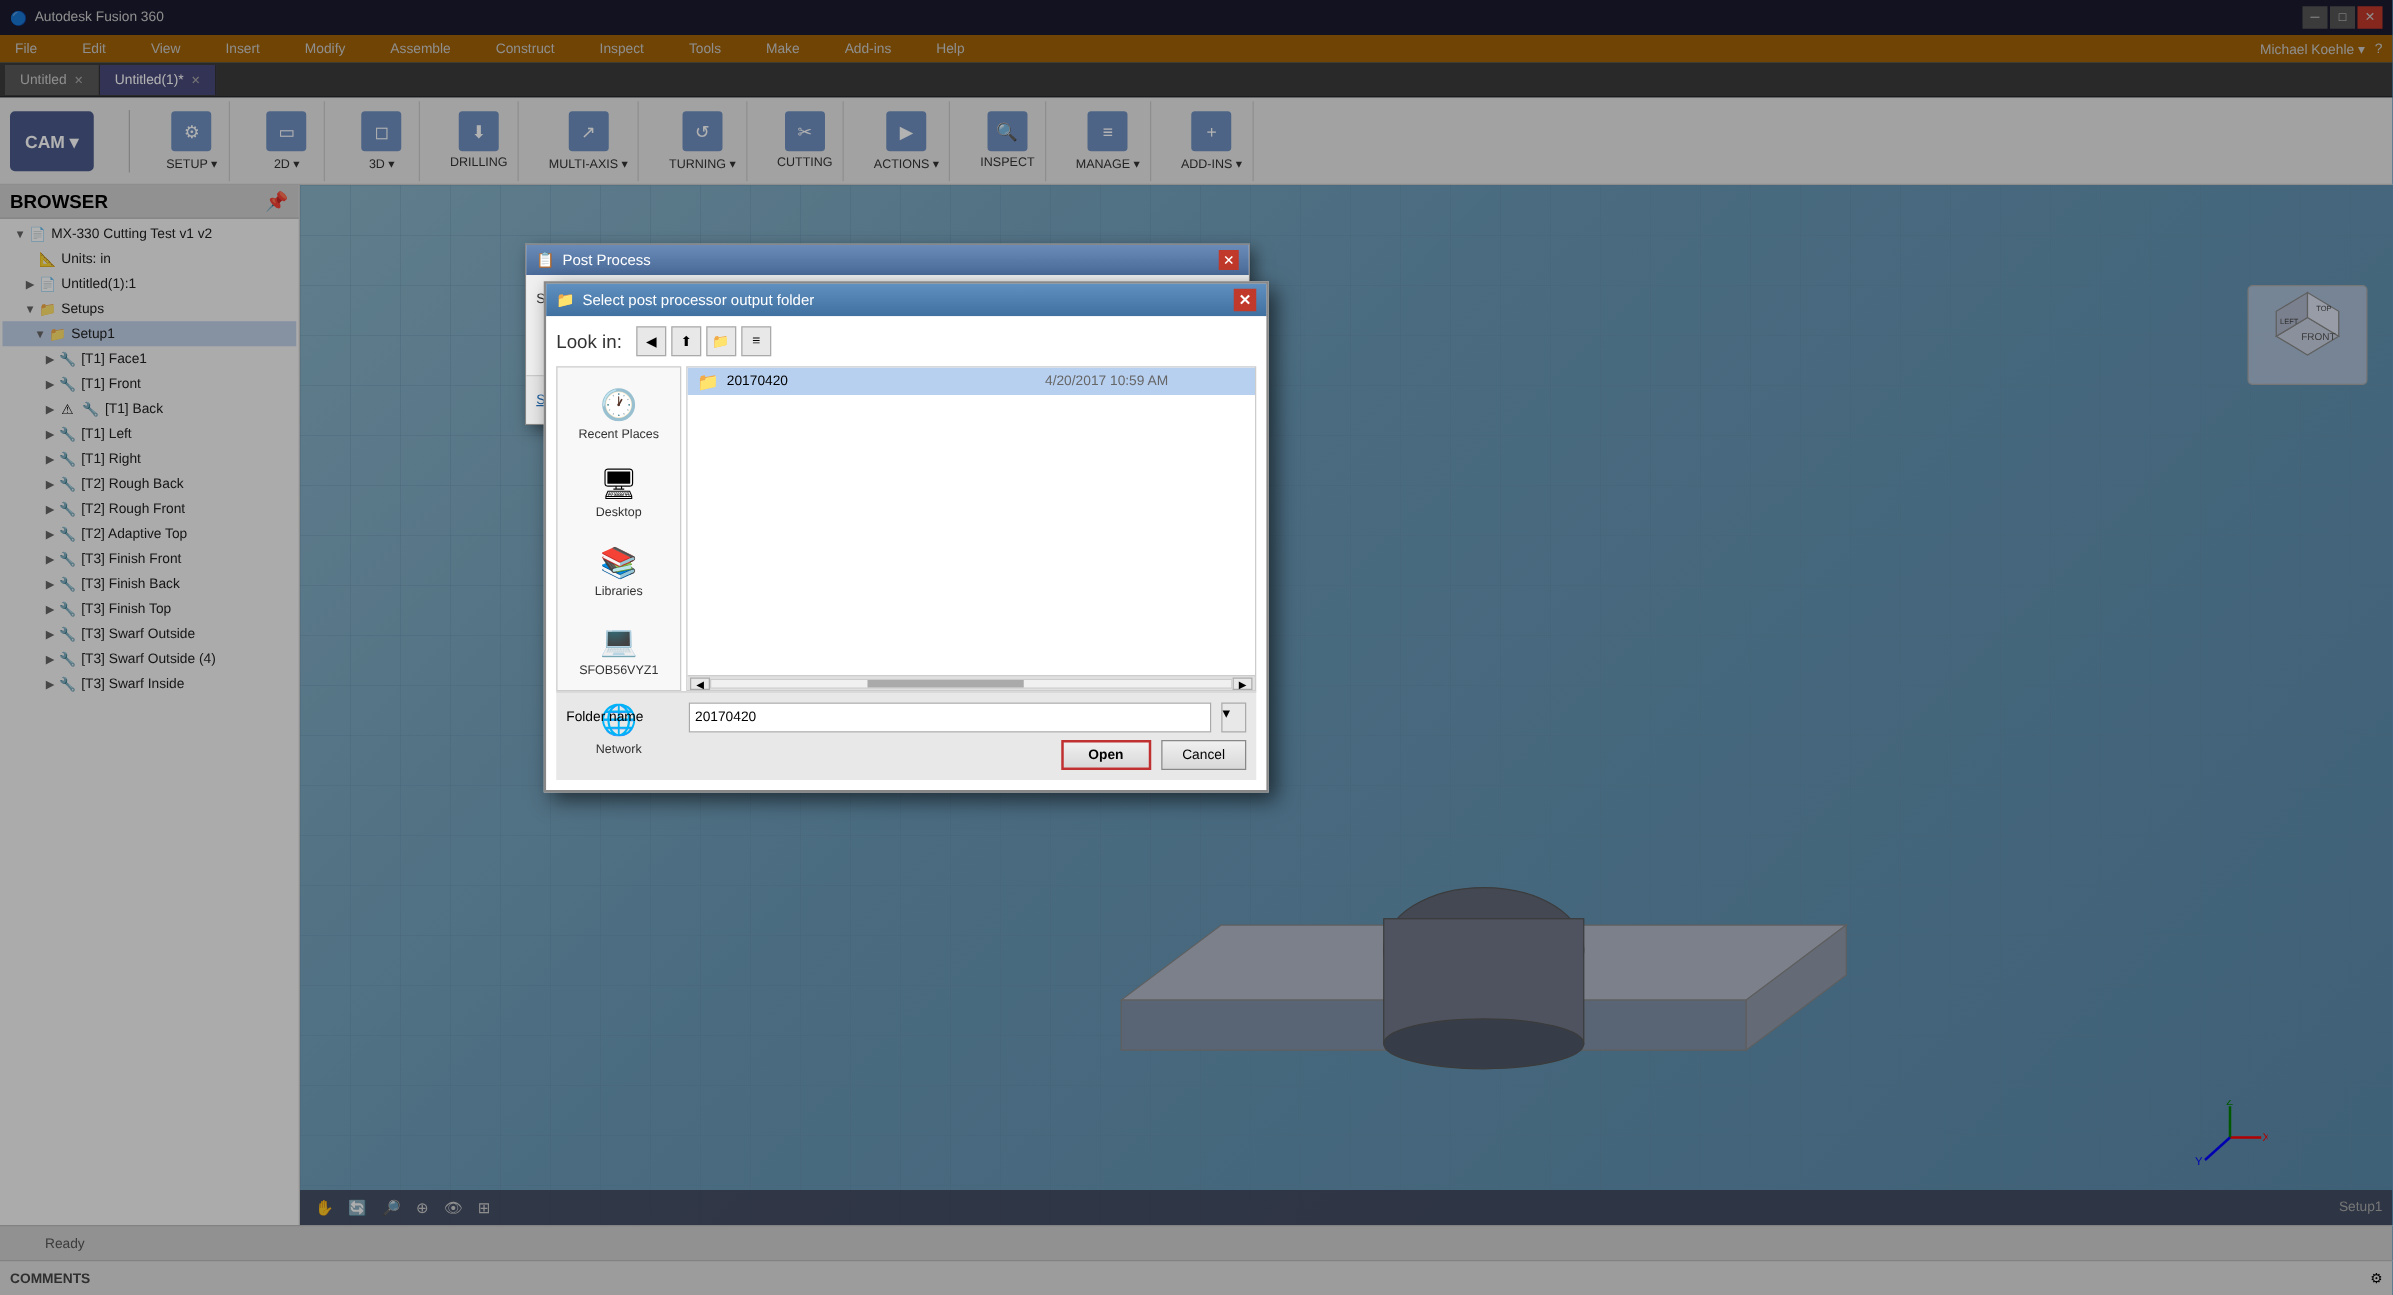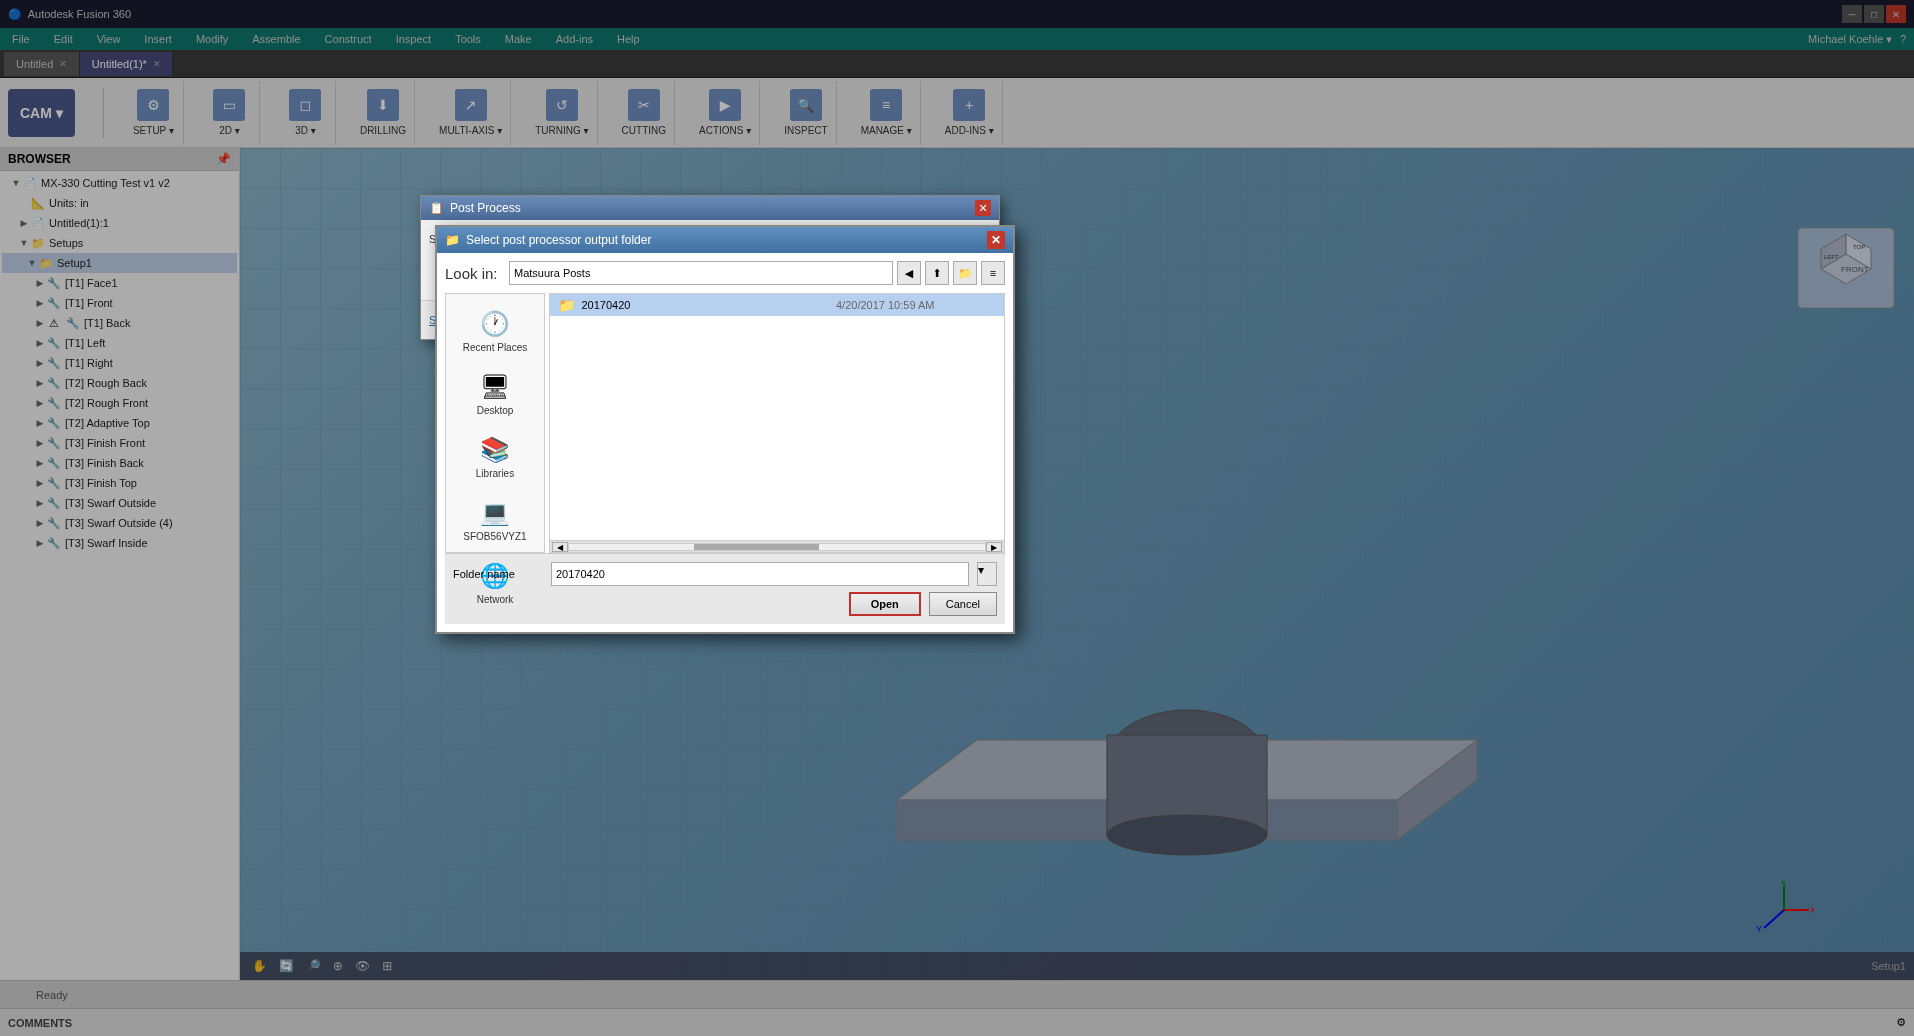--- a/index.html
+++ b/index.html
@@ -28,28 +28,28 @@
     .title-bar-controls { display: flex; gap: 2px; }
     .tb-btn {
       width: 20px; height: 18px; background: #555; border: none;
       color: #ccc; font-size: 10px; cursor: pointer; display: flex;
       align-items: center; justify-content: center;
     }
     .tb-btn.close { background: #c0392b; }
 
     
     .menu-bar {
-      background: #0f766e;
+      background: #a16207;
       color: #ccc;
       height: 22px;
       display: flex;
       align-items: center;
       padding: 0 8px;
       font-size: 11px;
-      gap: 16px;
+      gap: 28px;
     }
     .menu-item { cursor: pointer; padding: 2px 4px; }
 
     
     .tab-bar {
       background: #3c3c3c;
       height: 28px;
       display: flex;
       align-items: center;
       padding: 0 4px;
@@ -123,21 +123,21 @@
     .browser-panel {
       width: 240px;
       background: #f5f5f5;
       border-right: 1px solid #ccc;
       display: flex;
       flex-direction: column;
     }
     .browser-header {
       background: #d0d0d0;
       padding: 4px 8px;
-      font-size: 12px;
+      font-size: 15px;
       font-weight: bold;
       display: flex;
       align-items: center;
       justify-content: space-between;
       border-bottom: 1px solid #bbb;
     }
     .browser-content {
       flex: 1;
       overflow-y: auto;
       padding: 2px;
@@ -806,21 +806,20 @@
       <div style="display:flex;align-items:center;gap:6px;">
         <span>📁</span>
         <span>Select post processor output folder</span>
       </div>
       <button class="file-dialog-close">✕</button>
     </div>
     <div class="file-dialog-body">
 
       <div class="file-toolbar">
         <span class="file-toolbar-label">Look in:</span>
-        <input class="file-location-input" type="text" value="Matsuura Posts" style="">
         <button class="file-toolbar-btn">◀</button>
         <button class="file-toolbar-btn">⬆</button>
         <button class="file-toolbar-btn">📁</button>
         <button class="file-toolbar-btn">≡</button>
       </div>
 
       <div class="file-main">
 
         <div class="file-places">
           <div class="place-item">

